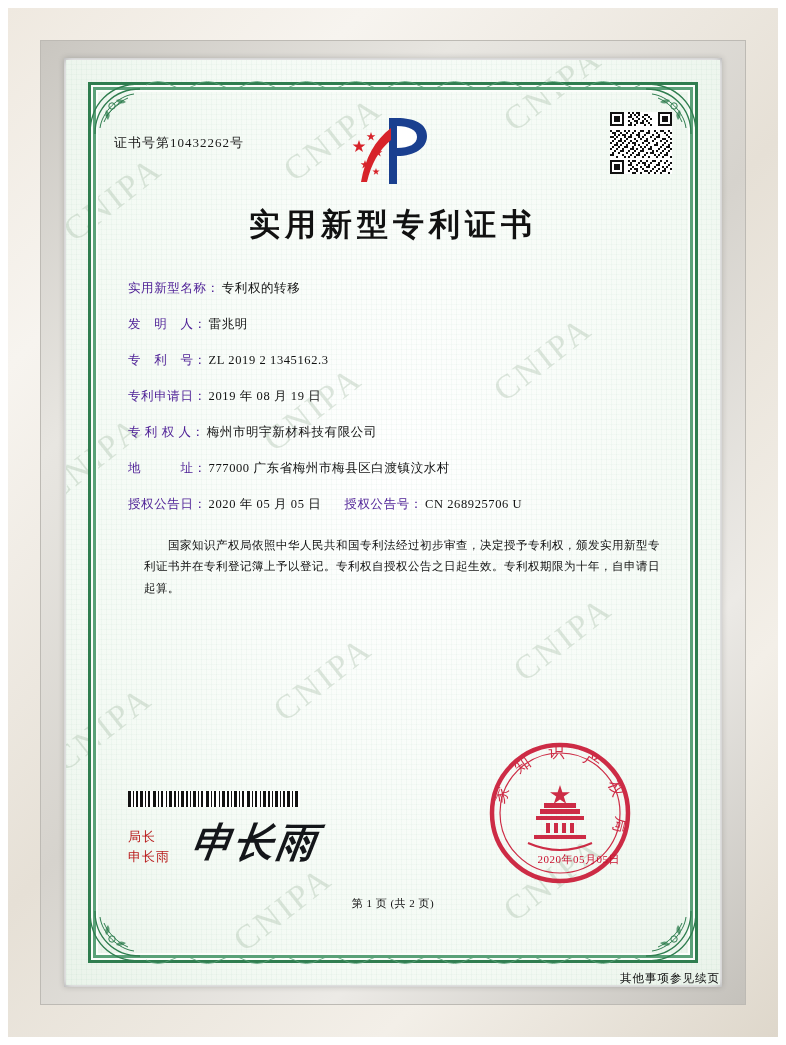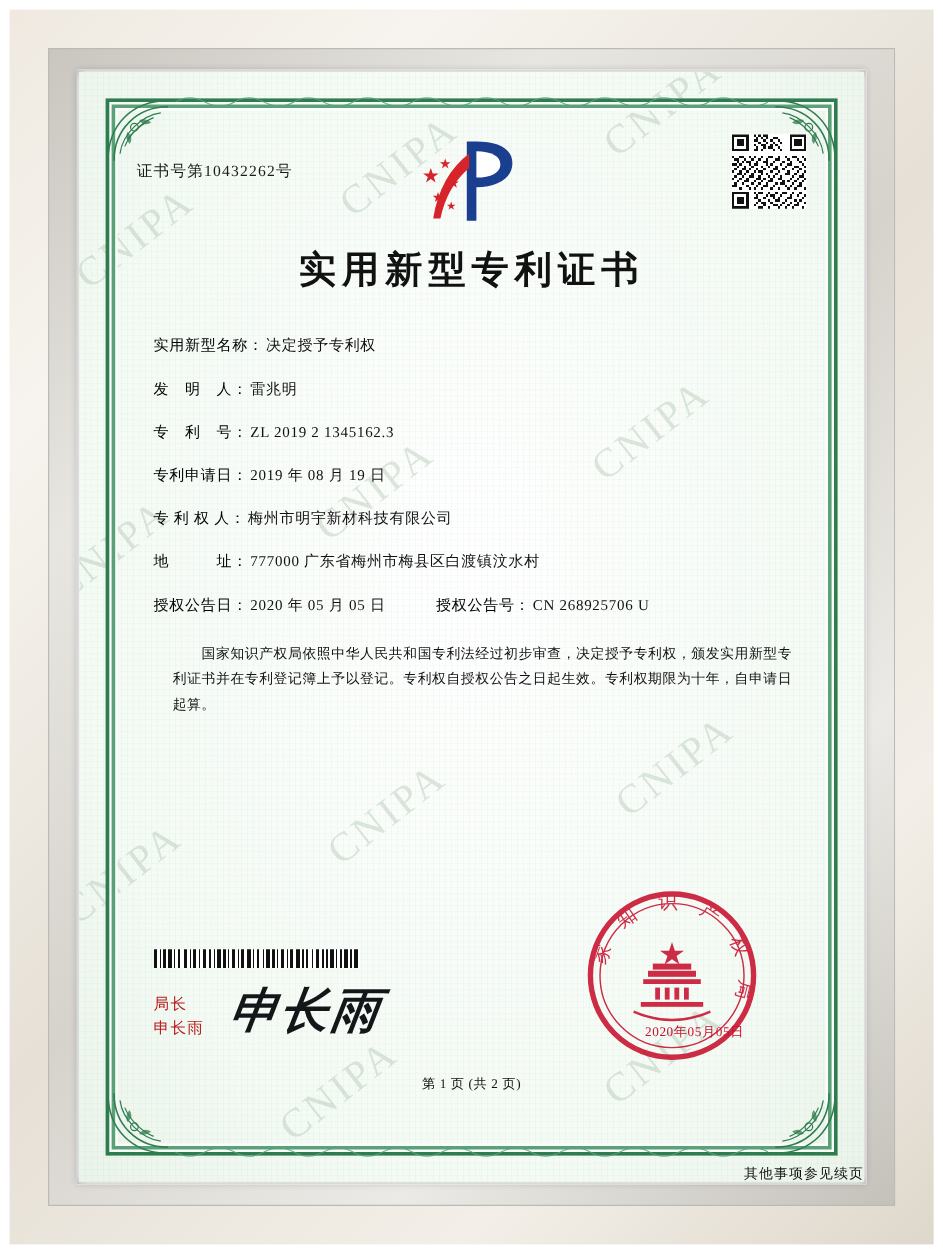--- a/index.html
+++ b/index.html
@@ -177,28 +177,28 @@
   .field-row {
     display: flex;
     align-items: baseline;
     margin-bottom: 19px;
     font-size: 12.5px;
     color: #111;
     letter-spacing: .6px;
   }
   .field-label {
     white-space: pre;
-    color: #000000;
+    color: #4c1d95;
   }
   .field-value {
     margin-left: 2px;
     color: #111;
   }
   .field-row.two-col .second {
-    margin-left: 42px;
+    margin-left: 23px;
     display: flex;
     align-items: baseline;
   }
 
   .paragraphs {
     margin-top: 22px;
     padding: 0 12px 0 14px;
     font-size: 11.5px;
     line-height: 1.85;
     color: #111;
@@ -605,21 +605,21 @@
             </g>
           </svg>
         </div>
       </div>
 
       <div class="title">实用新型专利证书</div>
 
       <div class="fields">
         <div class="field-row">
           <span class="field-label">实用新型名称：</span>
-          <span class="field-value">决定授予专利权</span>
+          <span class="field-value">专利权的转移</span>
         </div>
         <div class="field-row">
           <span class="field-label">发　明　人：</span>
           <span class="field-value">雷兆明</span>
         </div>
         <div class="field-row">
           <span class="field-label">专　利　号：</span>
           <span class="field-value">ZL 2019 2 1345162.3</span>
         </div>
         <div class="field-row">

